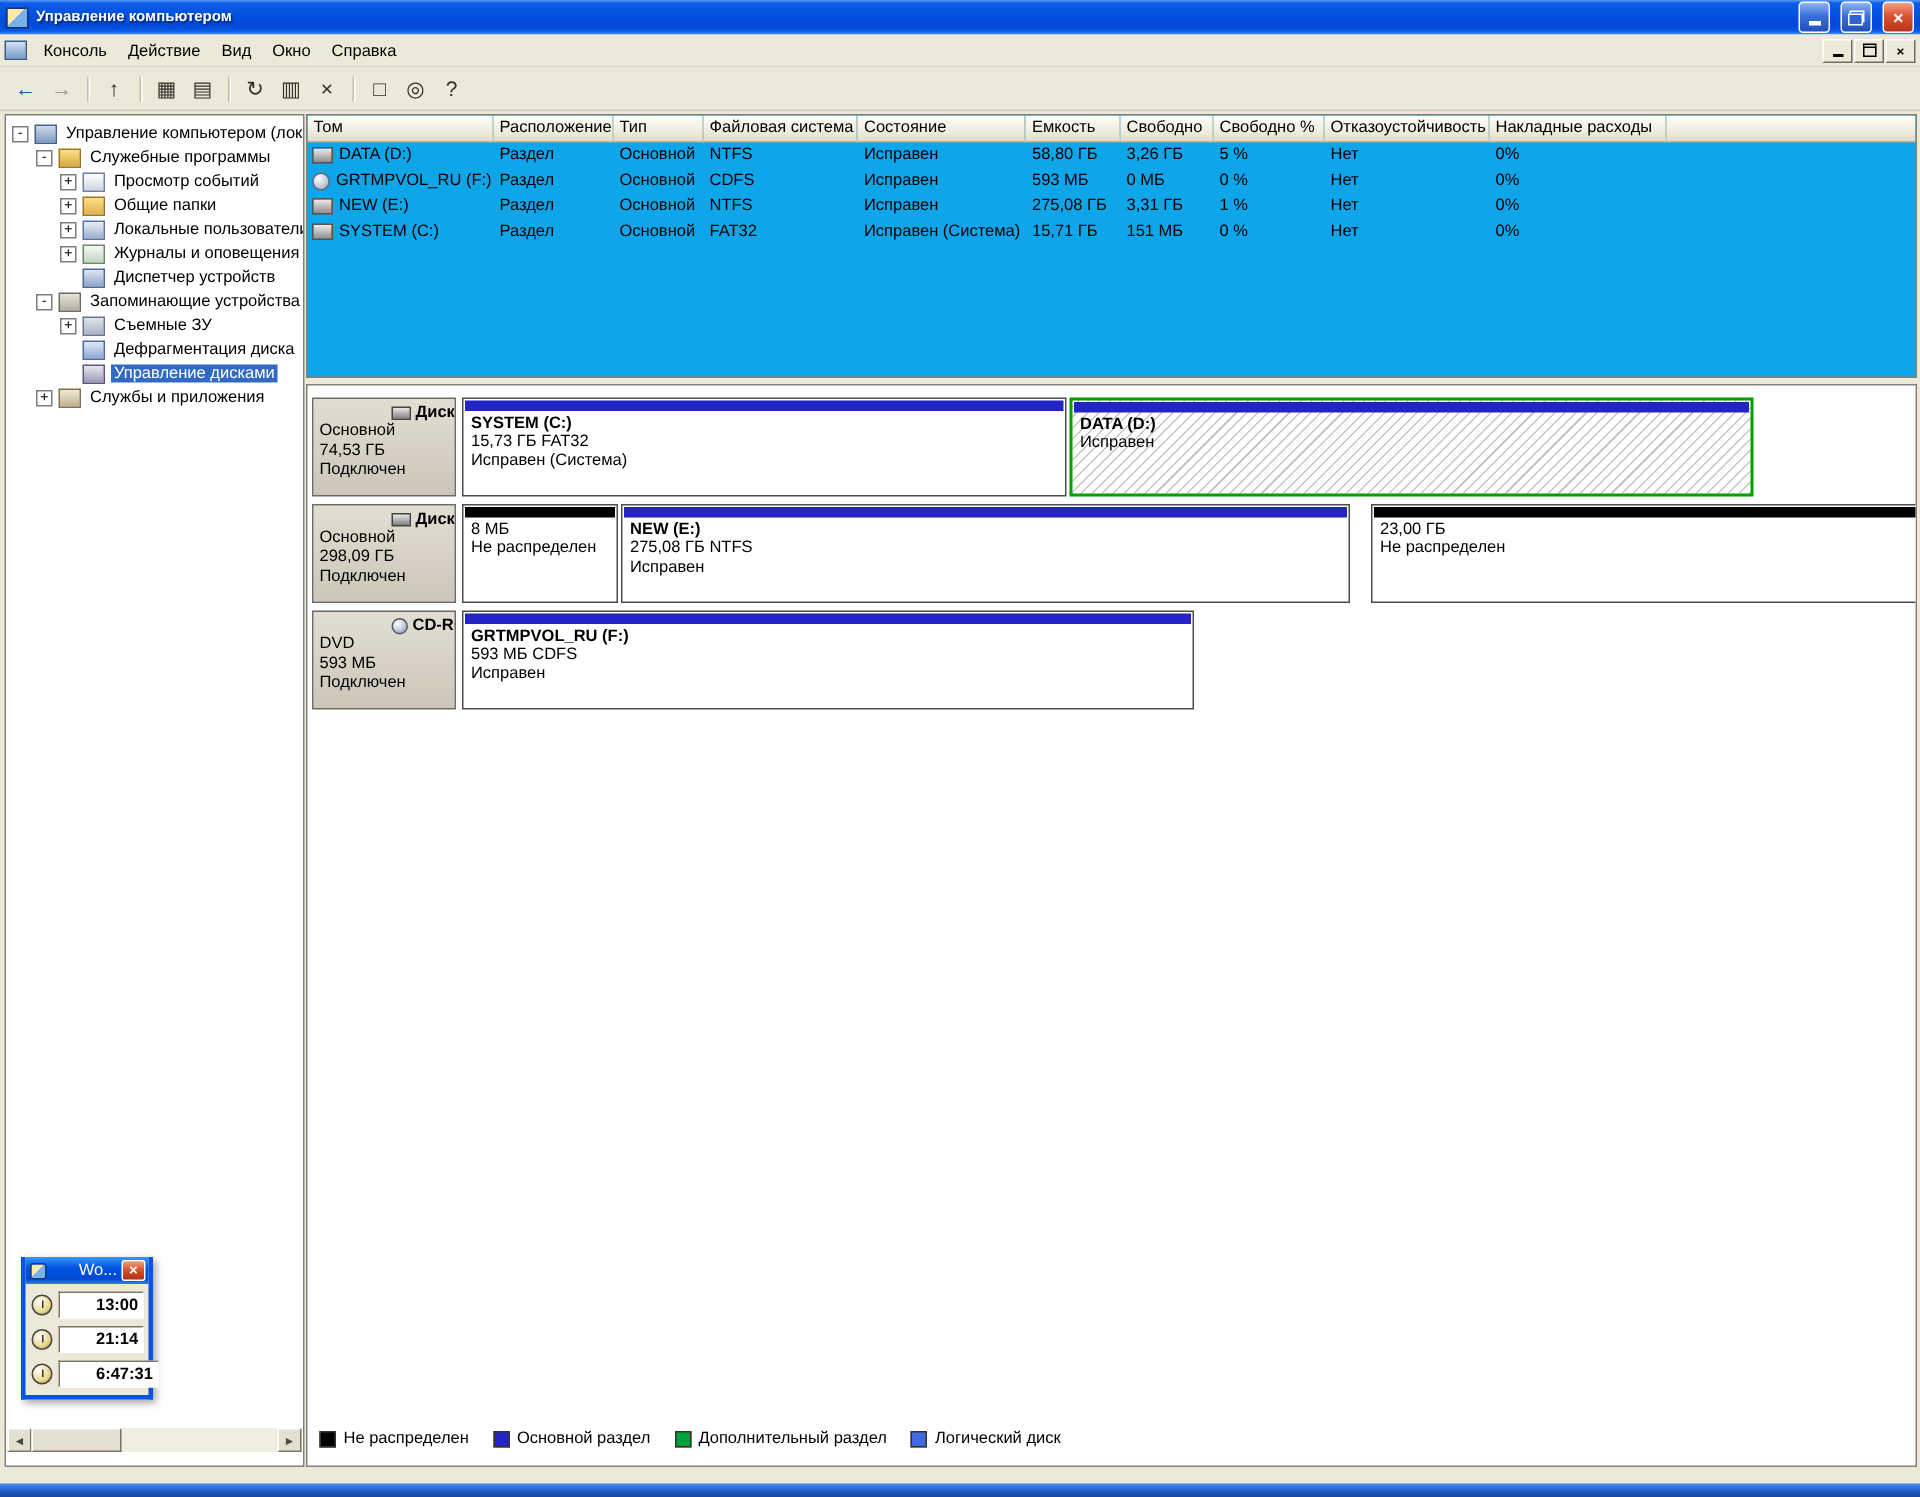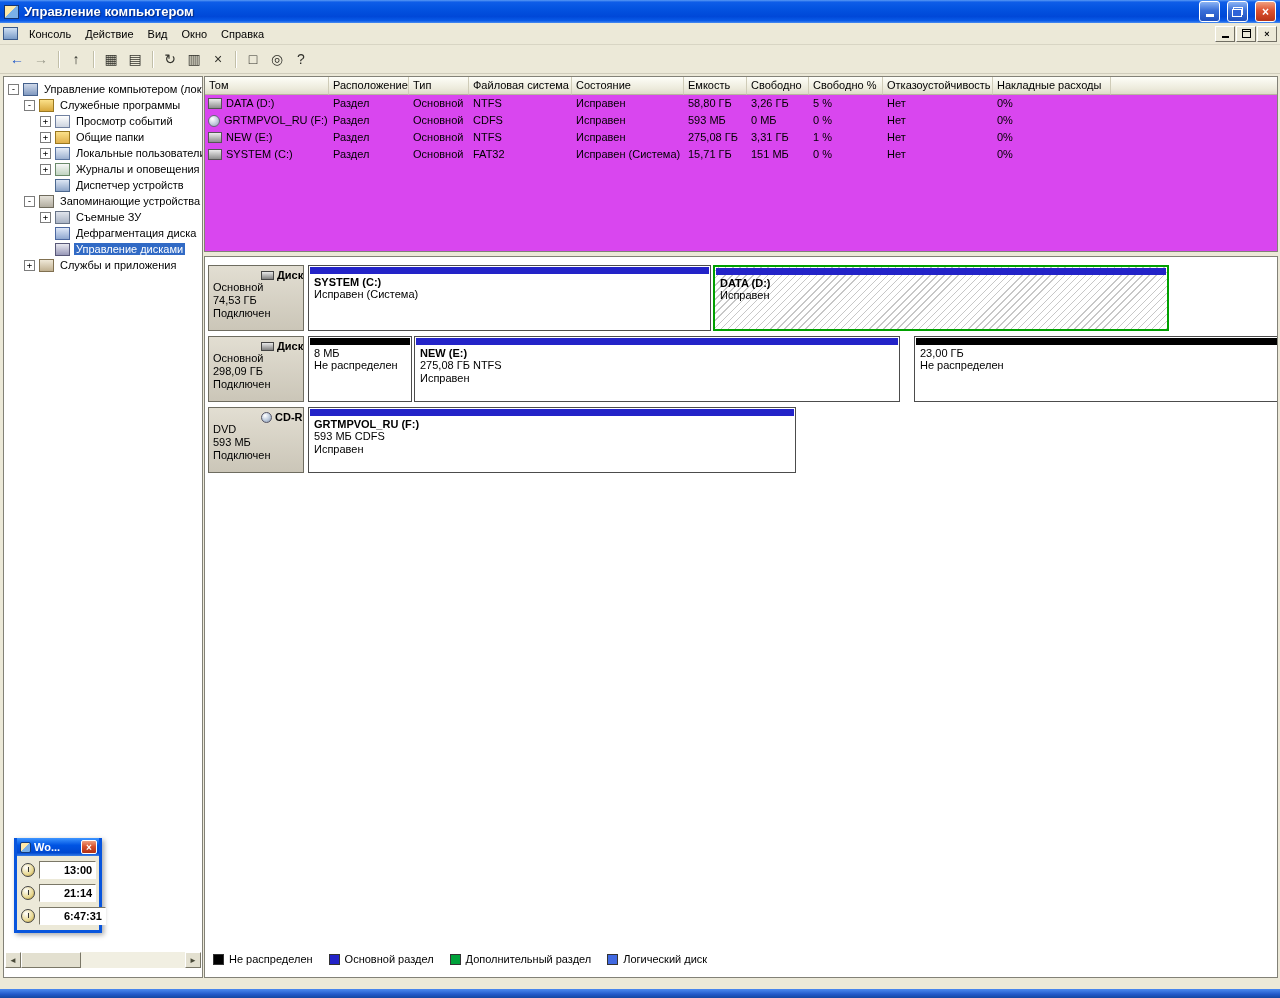--- a/index.html
+++ b/index.html
@@ -3,21 +3,21 @@
 <meta charset="utf-8">
 <style>
   *{margin:0;padding:0;box-sizing:border-box;}
   body{font-family:"Liberation Sans",sans-serif;font-size:11px;color:#000;background:#ECE9D8;}
   .screen{position:relative;width:1280px;height:998px;overflow:hidden;background:#ECE9D8;}
 
   
   .titlebar{position:absolute;left:0;top:0;width:100%;height:23px;display:flex;align-items:center;gap:5px;padding:0 4px;
     background:linear-gradient(180deg,#5A9AF4 0%,#0E5DE8 9%,#0353E0 38%,#0048D8 72%,#0A5BE8 90%,#4A8CF0 100%);}
   .app-icon{width:15px;height:14px;border:1px solid #15336e;background:linear-gradient(135deg,#ffe9a8 0 45%,#7ab0e8 45%);flex:0 0 auto;}
-  .title-text{flex:1;color:#fff;font-weight:bold;font-size:13px;text-shadow:1px 1px 1px #00257a;white-space:nowrap;overflow:hidden;}
+  .title-text{flex:1;color:#fff;font-weight:bold;font-size:10px;text-shadow:1px 1px 1px #00257a;white-space:nowrap;overflow:hidden;}
   .wbtn{width:21px;height:21px;border-radius:3px;border:1px solid #fff;display:flex;align-items:center;justify-content:center;color:#fff;font-weight:bold;font-size:12px;margin-left:2px;flex:0 0 auto;}
   .wbtn.min,.wbtn.max{background:linear-gradient(180deg,#8CB4F4,#3A6FD8 45%,#1F50C0);}
   .wbtn.close{background:linear-gradient(180deg,#F0A080,#DD5230 45%,#B83418);}
   .min-shape{width:8px;height:3px;background:#fff;margin-top:8px;}
   .restore-shape{position:relative;width:11px;height:10px;}
   .restore-shape::before{content:"";position:absolute;right:0;top:0;width:8px;height:6px;border:1px solid #fff;}
   .restore-shape::after{content:"";position:absolute;left:0;bottom:0;width:8px;height:6px;border:1px solid #fff;background:#2F63D8;}
 
   
   .menubar{position:absolute;left:0;top:23px;width:100%;height:22px;background:#ECE9D8;display:flex;align-items:center;padding:0 3px;border-bottom:1px solid #D8D5C4;}
@@ -62,21 +62,21 @@
   .services-icon{background:linear-gradient(180deg,#efe8d8,#c0b090);border:1px solid #807050;}
 
   .hscroll{position:absolute;left:1px;right:1px;bottom:9px;height:16px;background:#F1EFE2;display:flex;}
   .sbtn{width:16px;height:16px;flex:0 0 16px;background:#E3E0D0;border:1px solid;border-color:#fff #7a7767 #7a7767 #fff;display:flex;align-items:center;justify-content:center;font-size:8px;color:#4a4a3a;}
   .sthumb{width:60px;flex:0 0 60px;height:16px;background:#E3E0D0;border:1px solid;border-color:#fff #7a7767 #7a7767 #fff;}
   .strack{flex:1;}
 
   .right-panel{position:absolute;left:204px;top:76px;right:2px;height:902px;}
 
   
-  .volume-pane{position:absolute;left:0;right:0;top:0;height:176px;background:#d946ef;border:1px solid #828177;overflow:hidden;}
+  .volume-pane{position:absolute;left:0;right:0;top:0;height:176px;background:#0ea5e9;border:1px solid #828177;overflow:hidden;}
   .vheader{display:flex;height:18px;}
   .hc{flex:0 0 auto;padding:2px 4px;white-space:nowrap;overflow:hidden;background:linear-gradient(180deg,#FEFEF8,#ECEADB 70%,#DEDBC8);border-right:1px solid #CFCCB8;border-bottom:1px solid #B8B49E;}
   .hfill{flex:1 1 auto;border-right:none;}
   .w0{width:124px;}.w1{width:80px;}.w2{width:60px;}.w3{width:103px;}.w4{width:112px;}.w5{width:63px;}.w6{width:62px;}.w7{width:74px;}.w8{width:110px;}.w9{width:118px;}
   .vrow{display:flex;height:17px;align-items:center;}
   .vc{flex:0 0 auto;padding:0 4px;height:17px;line-height:17px;white-space:nowrap;overflow:hidden;}
   .vc.w0{display:flex;align-items:center;gap:4px;padding-left:3px;}
   .vicon{width:14px;height:11px;flex:0 0 auto;}
   .vicon.vol-disk-icon{background:linear-gradient(180deg,#ECECEC,#8E8E8E);border:1px solid #555;}
   .vicon.vol-cd-icon{width:12px;height:12px;border-radius:50%;background:radial-gradient(circle at 35% 30%,#ffffff,#CDD6E4 45%,#90A0B8);border:1px solid #667;}
@@ -103,21 +103,21 @@
 
   .legend{position:absolute;left:8px;bottom:12px;display:flex;align-items:center;gap:16px;}
   .litem{display:flex;align-items:center;gap:5px;white-space:nowrap;}
   .lsq{display:inline-block;width:11px;height:11px;border:1px solid #333;flex:0 0 auto;}
 
   
   .clock-win{position:absolute;left:14px;top:838px;width:88px;background:#ECE9D8;border:3px solid #0855DD;border-top:none;box-shadow:2px 2px 5px rgba(0,0,0,.35);}
   .cw-title{height:18px;display:flex;align-items:center;gap:3px;padding:0 2px 0 3px;
     background:linear-gradient(180deg,#3D95FF,#0054E3 40%,#0048D0 82%,#3A80E8 100%);}
   .cw-icon{width:11px;height:11px;border-radius:2px;background:linear-gradient(135deg,#ffe9a8 0 45%,#7ab0e8 45%);border:1px solid #123a7c;flex:0 0 auto;}
-  .cw-text{flex:1;color:#fff;font-weight:bold;font-size:11px;white-space:nowrap;overflow:hidden;}
+  .cw-text{flex:1;color:#fff;font-weight:normal;font-size:11px;white-space:nowrap;overflow:hidden;text-align:right;}
   .cw-close{width:16px;height:14px;border-radius:2px;border:1px solid #fff;color:#fff;font-weight:bold;font-size:10px;display:flex;align-items:center;justify-content:center;background:linear-gradient(180deg,#F0A080,#D9532E 45%,#B03014);flex:0 0 auto;}
   .cw-body{padding:3px 4px 4px;display:flex;flex-direction:column;gap:2px;}
   .crow{display:flex;align-items:center;gap:4px;height:21px;}
   .cicon{width:14px;height:14px;border-radius:50%;border:1px solid #444;background:radial-gradient(circle at 35% 30%,#fff,#E8D890 60%,#B09030);position:relative;flex:0 0 auto;}
   .cicon::after{content:"";position:absolute;left:6px;top:3px;width:1px;height:5px;background:#333;}
   .ctime{flex:1;height:18px;background:#fff;border:1px solid;border-color:#7A7767 #fff #fff #7A7767;text-align:right;line-height:17px;padding-right:3px;font-weight:bold;padding-left:24px;}
 
   .taskbar-edge{position:absolute;left:0;bottom:0;width:100%;height:9px;background:linear-gradient(180deg,#4B8AF0,#2158C8 60%,#1446A0);}
 </style>
 </head>
@@ -377,20 +377,21 @@
               <i class="hdd-icon"></i>
               <span>Диск 0</span>
             </div>
           <div class="dline">Основной</div>
           <div class="dline">74,53 ГБ</div>
           <div class="dline">Подключен</div>
         </div>
         <div class="part primary p-sys">
           <div class="strip"></div>
           <div class="pt">SYSTEM (C:)</div>
+          <div class="pd">15,73 ГБ FAT32</div>
           <div class="ps">Исправен (Система)</div>
         </div>
         <div class="part primary selected p-data">
           <div class="strip"></div>
           <div class="pt">DATA (D:)</div>
           <div class="ps">Исправен</div>
         </div>
       </div>
 
       <div class="drow">

